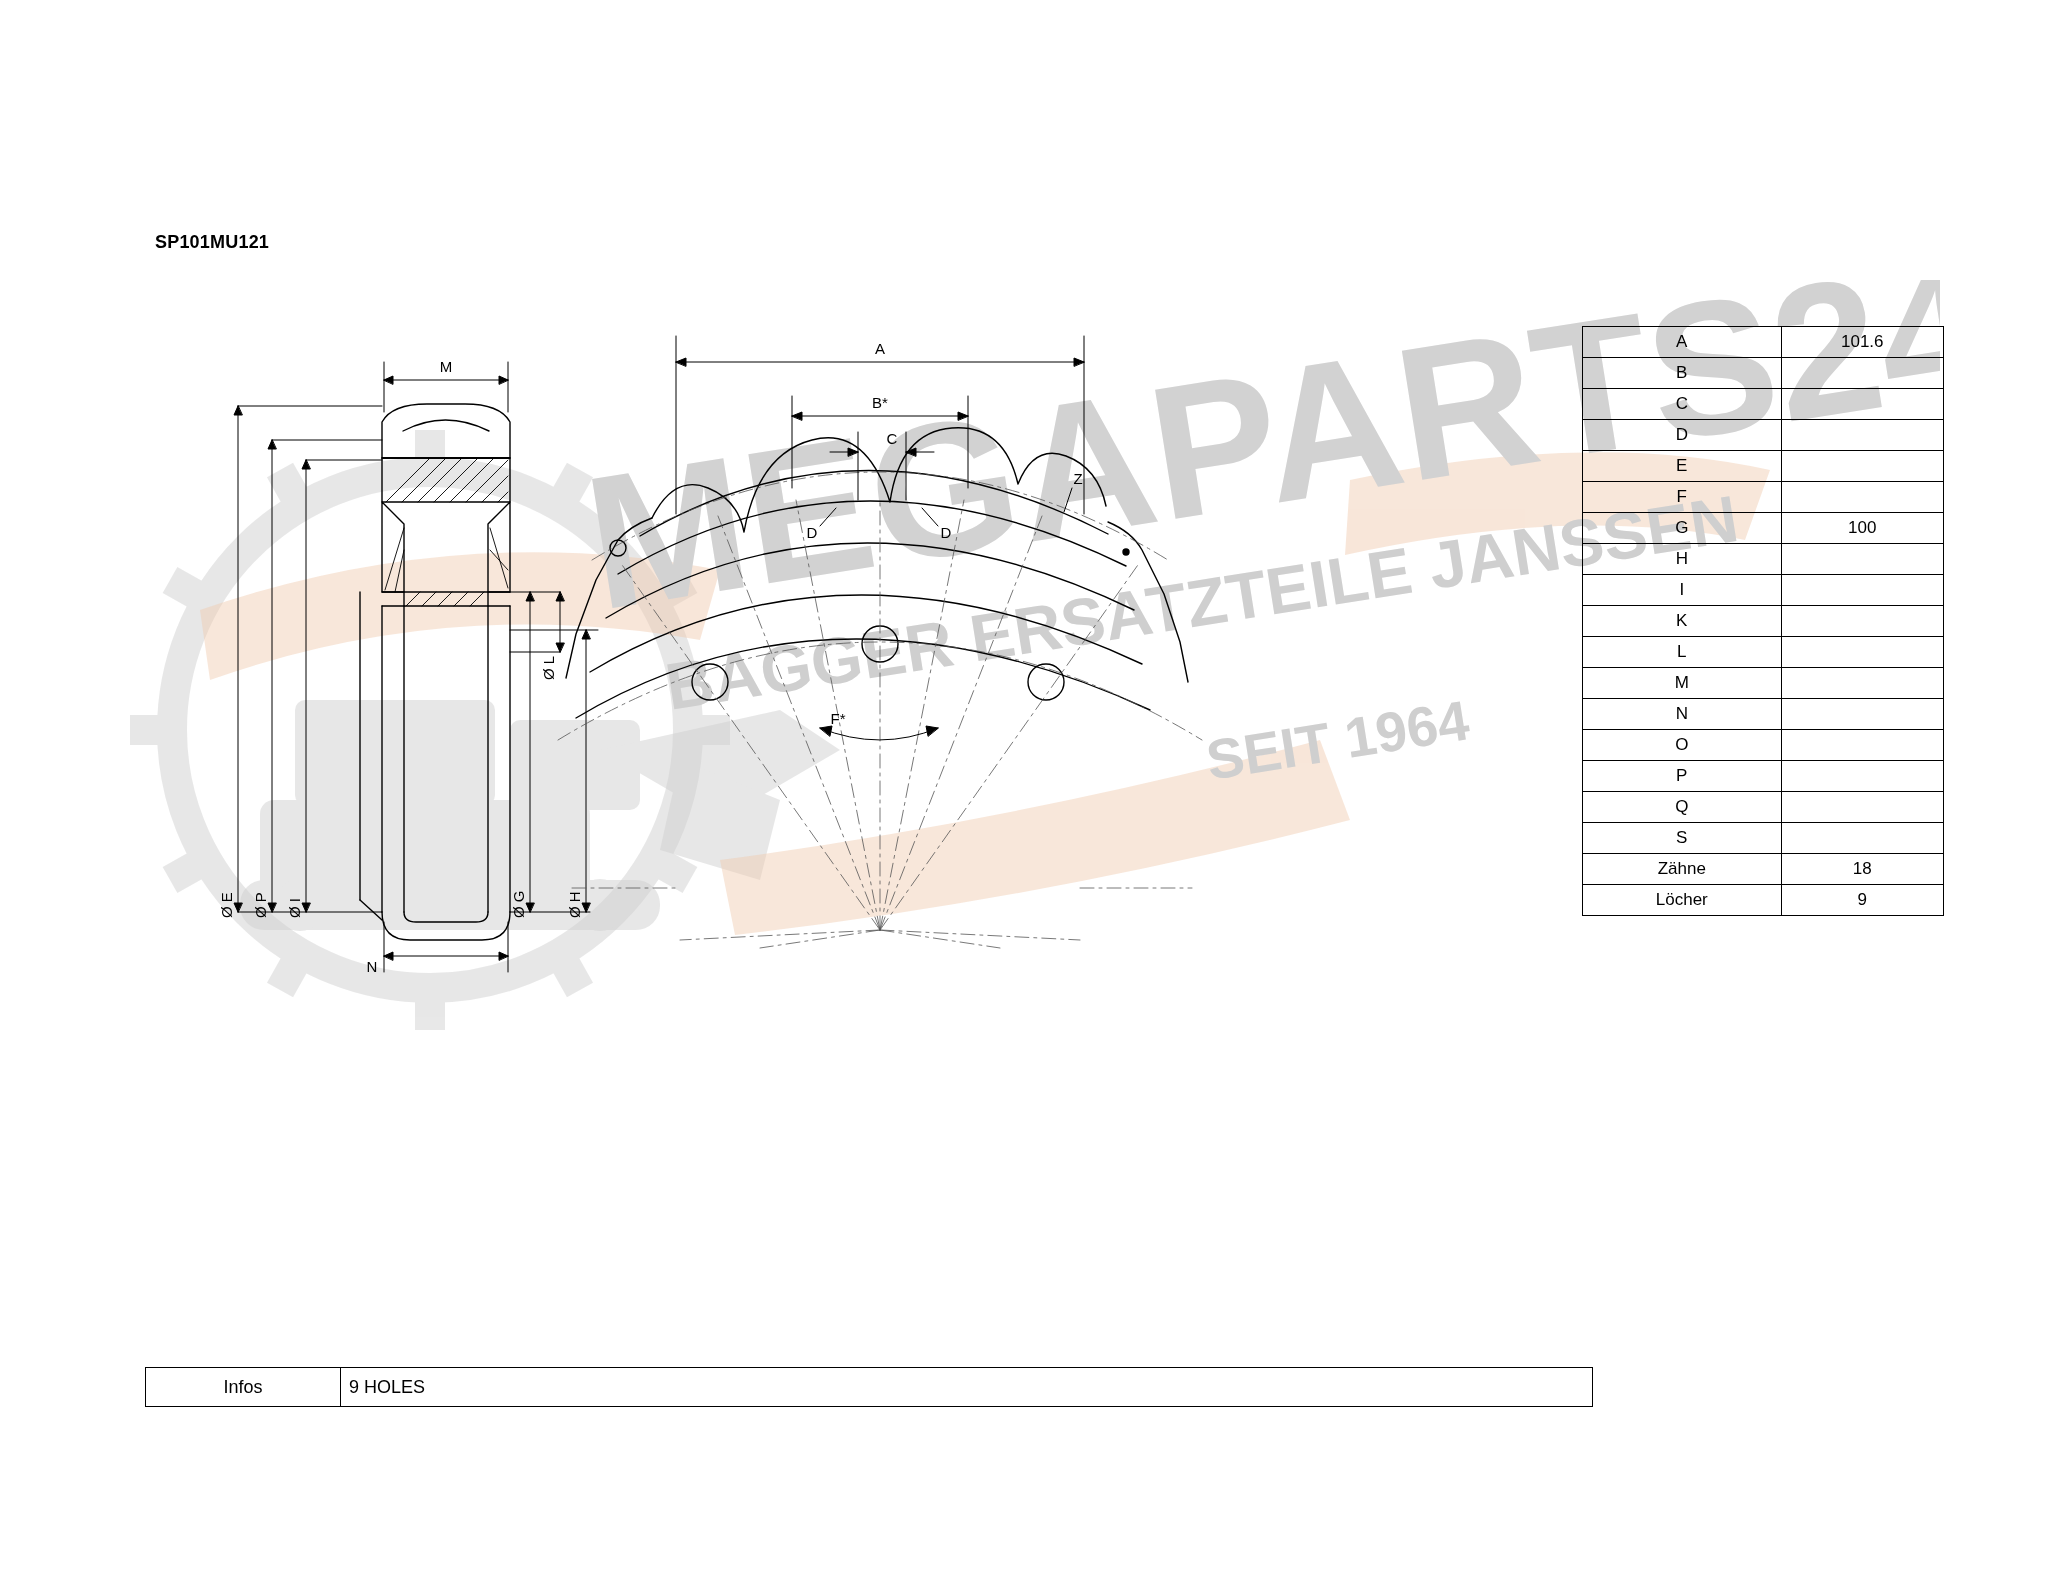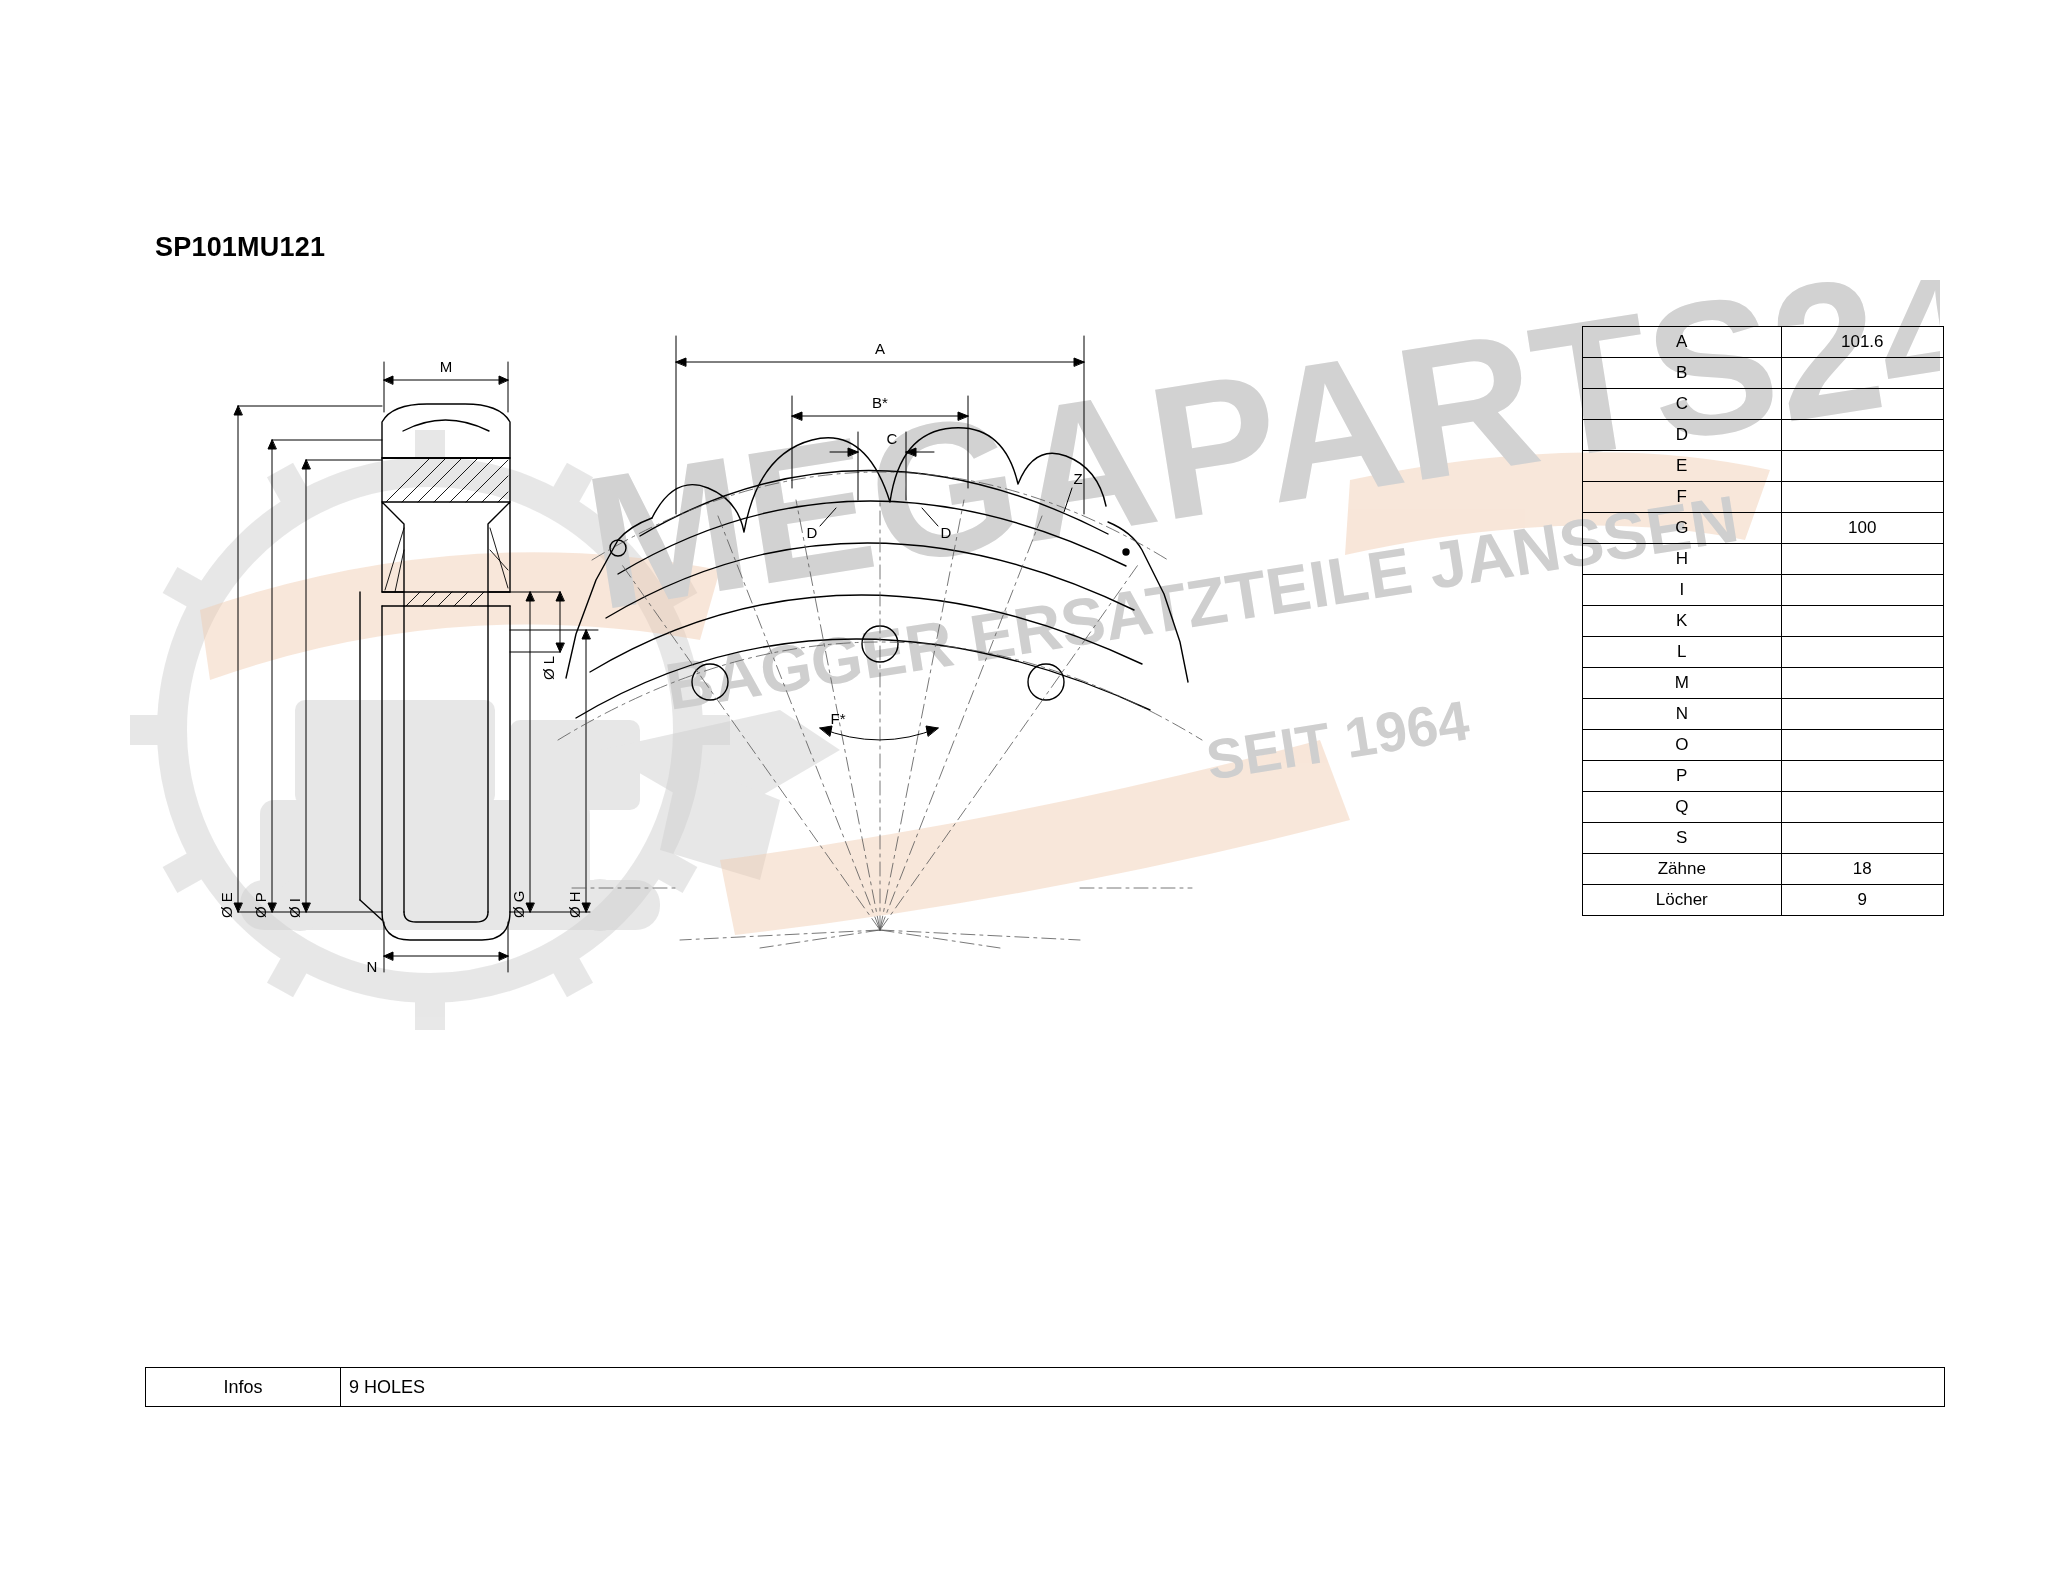--- a/index.html
+++ b/index.html
@@ -14,21 +14,21 @@
     font-family: "Liberation Sans", sans-serif;
     color: #000000;
     overflow: hidden;
   }
 
   
   #part-title {
     position: absolute;
     left: 155px;
     top: 232px;
-    font-size: 27px;
+    font-size: 18px;
     font-weight: bold;
     letter-spacing: 0.2px;
   }
 
   
   #watermark {
     position: absolute;
     left: 80px;
     top: 280px;
     width: 1860px;
@@ -64,21 +64,21 @@
     line-height: 1.1;
   }
   #dim-table td.key { width: 182px; }
   #dim-table td.val { width: 148px; }
 
   
   #infos-table {
     position: absolute;
     left: 145px;
     top: 1367px;
-    width: 1800px;
+    width: 1448px;
     border-collapse: collapse;
     font-size: 18px;
   }
   #infos-table td {
     border: 1px solid #000000;
     height: 34px;
     padding: 2px 8px;
   }
   #infos-table td.label {
     width: 178px;

